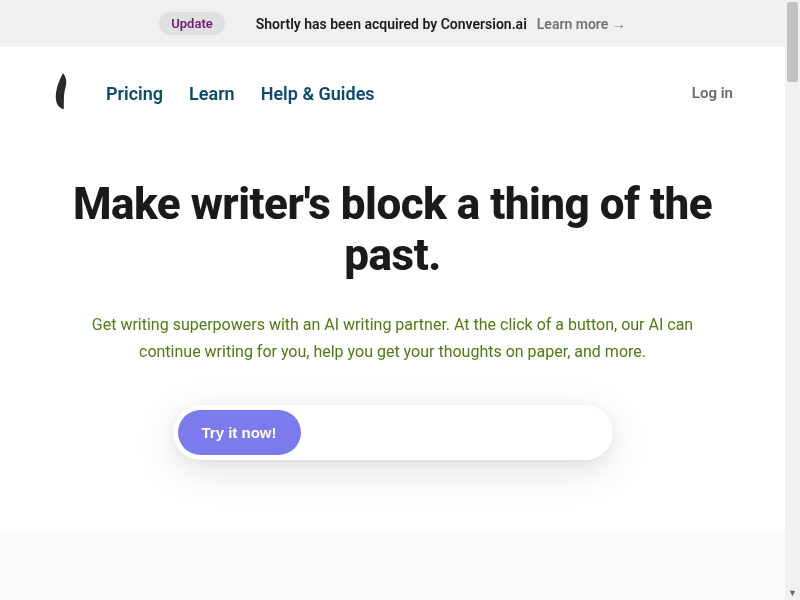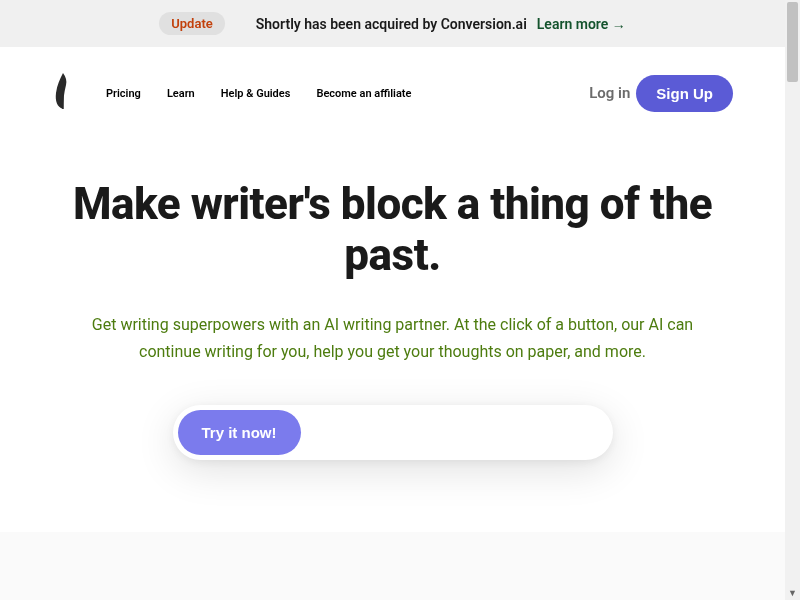--- a/index.html
+++ b/index.html
@@ -55,35 +55,35 @@
       display: flex;
       align-items: center;
       justify-content: center;
       gap: 10px;
       font-size: 14px;
       width: 785px;
     }
     
     .banner-badge {
       background: #e0e0e0;
-      color: #c2410c;
+      color: #701a75;
       padding: 4px 12px;
       border-radius: 14px;
       font-weight: 600;
       font-size: 13px;
     }
     
     .banner-text {
       color: #1a1a1a;
       font-weight: 600;
       margin-left: 21px;
     }
     
     .banner-link {
-      color: #14532d;
+      color: #737373;
       font-weight: 600;
       cursor: pointer;
     }
     
     .nav {
       display: flex;
       align-items: center;
       padding: 24px 52px;
       width: 785px;
     }
@@ -92,23 +92,23 @@
       margin-right: 32px;
     }
     
     .nav-links {
       display: flex;
       gap: 26px;
       flex: 1;
     }
     
     .nav-link {
-      color: #000000;
-      font-weight: 600;
-      font-size: 11px;
+      color: #0c4a6e;
+      font-weight: 600;
+      font-size: 18px;
       cursor: pointer;
     }
     
     .nav-right {
       display: flex;
       align-items: center;
       gap: 6px;
     }
     
     .login-link {
@@ -211,25 +211,23 @@
   <span class="logo">
     <svg width="22" height="40" viewBox="0 0 22 40" fill="none">
       <path d="M11 2 C8 8, 5 14, 4 22 C3 30, 5 36, 11 38 C11 30, 12 22, 14 14 C15 10, 14 6, 11 2 Z" fill="#2a2a2a"></path>
       <path d="M11 38 L11 15" stroke="#2a2a2a" stroke-width="1.5"></path>
     </svg>
   </span>
   <div class="nav-links">
     <span class="nav-link">Pricing</span>
     <span class="nav-link">Learn</span>
     <span class="nav-link">Help &amp; Guides</span>
-    <span class="nav-link">Become an affiliate</span>
   </div>
   <div class="nav-right">
     <span class="login-link">Log in</span>
-    <button class="signup-btn">Sign Up</button>
   </div>
 </nav>
 
 <section class="hero">
   <h1 class="hero-title">Make writer's block a thing of the past.</h1>
   <p class="hero-subtitle">Get writing superpowers with an AI writing partner. At the click of a button, our AI can continue writing for you, help you get your thoughts on paper, and more.</p>
   <div class="email-form">
     <button class="submit-btn">Try it now!</button>
   </div>
 </section>

